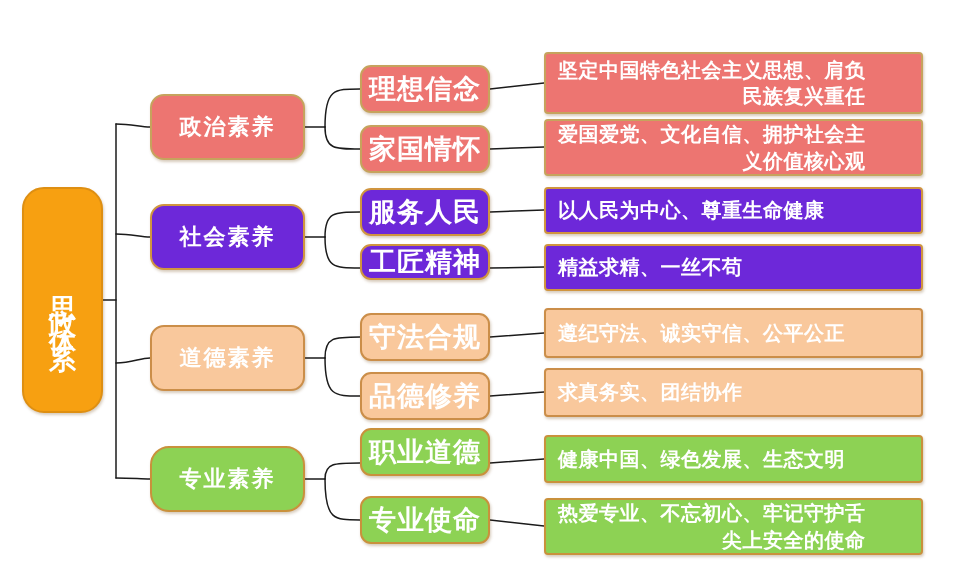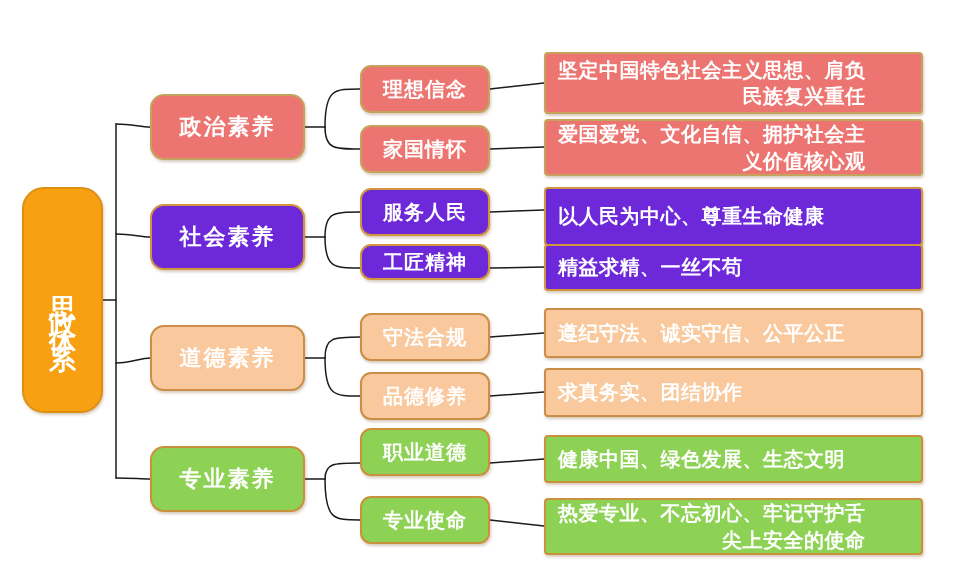--- a/index.html
+++ b/index.html
@@ -19,21 +19,21 @@
     text-align:center;
     box-shadow:1px 2px 3px rgba(110,70,15,0.28);
   }
   .root-node{
     background:#F7A011;border:2.5px solid #DE8F12;border-radius:22px;
     writing-mode:vertical-rl;text-orientation:upright;
     font-size:27px;letter-spacing:16px;
     padding-top:14px;
   }
   .l1{border-radius:14px;font-size:22px;letter-spacing:2px;}
-  .l2{border-radius:11px;font-size:20px;letter-spacing:1px;}
+  .l2{border-radius:11px;font-size:27px;letter-spacing:1px;}
   .l3{
     border-radius:4px;font-size:20px;
     justify-content:flex-start;text-align:right;
     padding:2px 12px;line-height:1.32;
     white-space:pre-line;letter-spacing:0.5px;
   }
   .fam-salmon{background:#ED7571;border:2.5px solid #C6A35D;}
   .fam-teal{background:#6d28d9;border:2.5px solid #D0953F;}
   .fam-peach{background:#F9C89C;border:2.5px solid #CB8E49;}
   .fam-green{background:#8DD254;border:2.5px solid #C9913C;}
@@ -76,36 +76,36 @@
     <path d="M 490,396 L 544,392"></path>
     <path d="M 490,463 L 544,459"></path>
     <path d="M 490,520 L 544,526"></path>
   </svg>
 
   <div class="node root-node" style="left:22px;top:187px;width:81px;height:226px;">思政体系</div>
 
   <div class="node l1 fam-salmon" style="left:150px;top:94px;width:155px;height:66px;">政治素养</div>
   <div class="node l1 fam-teal" style="left:150px;top:204px;width:155px;height:66px;">社会素养</div>
   <div class="node l1 fam-peach" style="left:150px;top:325px;width:155px;height:66px;">道德素养</div>
-  <div class="node l1 fam-green" style="left:150px;top:446px;width:155px;height:66px;">专业素养</div>
+  <div class="node l1 fam-green" style="left:150px;top:446px;width:155px;height:66px;border-radius:19px;">专业素养</div>
 
   <div class="node l2 fam-salmon" style="left:360px;top:65px;width:130px;height:48px;">理想信念</div>
   <div class="node l2 fam-salmon" style="left:360px;top:125px;width:130px;height:48px;">家国情怀</div>
   <div class="node l2 fam-teal" style="left:360px;top:188px;width:130px;height:48px;">服务人民</div>
   <div class="node l2 fam-teal" style="left:360px;top:244px;width:130px;height:36px;">工匠精神</div>
   <div class="node l2 fam-peach" style="left:360px;top:372px;width:130px;height:48px;">品德修养</div>
   <div class="node l2 fam-peach" style="left:360px;top:313px;width:130px;height:48px;">守法合规</div>
   <div class="node l2 fam-green" style="left:360px;top:428px;width:130px;height:48px;">职业道德</div>
   <div class="node l2 fam-green" style="left:360px;top:496px;width:130px;height:48px;">专业使命</div>
 
   <div class="node l3 fam-salmon" style="left:544px;top:52px;width:379px;height:62px;">坚定中国特色社会主义思想、肩负
 民族复兴重任</div>
   <div class="node l3 fam-salmon" style="left:544px;top:119px;width:379px;height:57px;">爱国爱党、文化自信、拥护社会主
 义价值核心观</div>
-  <div class="node l3 fam-teal" style="left:544px;top:187px;width:379px;height:59px;">以人民为中心、尊重生命健康</div>
+  <div class="node l3 fam-teal" style="left:544px;top:187px;width:379px;height:47px;">以人民为中心、尊重生命健康</div>
   <div class="node l3 fam-teal" style="left:544px;top:244px;width:379px;height:47px;">精益求精、一丝不苟</div>
   <div class="node l3 fam-peach" style="left:544px;top:308px;width:379px;height:50px;">遵纪守法、诚实守信、公平公正</div>
   <div class="node l3 fam-peach" style="left:544px;top:368px;width:379px;height:49px;">求真务实、团结协作</div>
   <div class="node l3 fam-green" style="left:544px;top:435px;width:379px;height:48px;">健康中国、绿色发展、生态文明</div>
   <div class="node l3 fam-green" style="left:544px;top:498px;width:379px;height:57px;">热爱专业、不忘初心、牢记守护舌
 尖上安全的使命</div>
 
 </div>
 
 </body></html>

